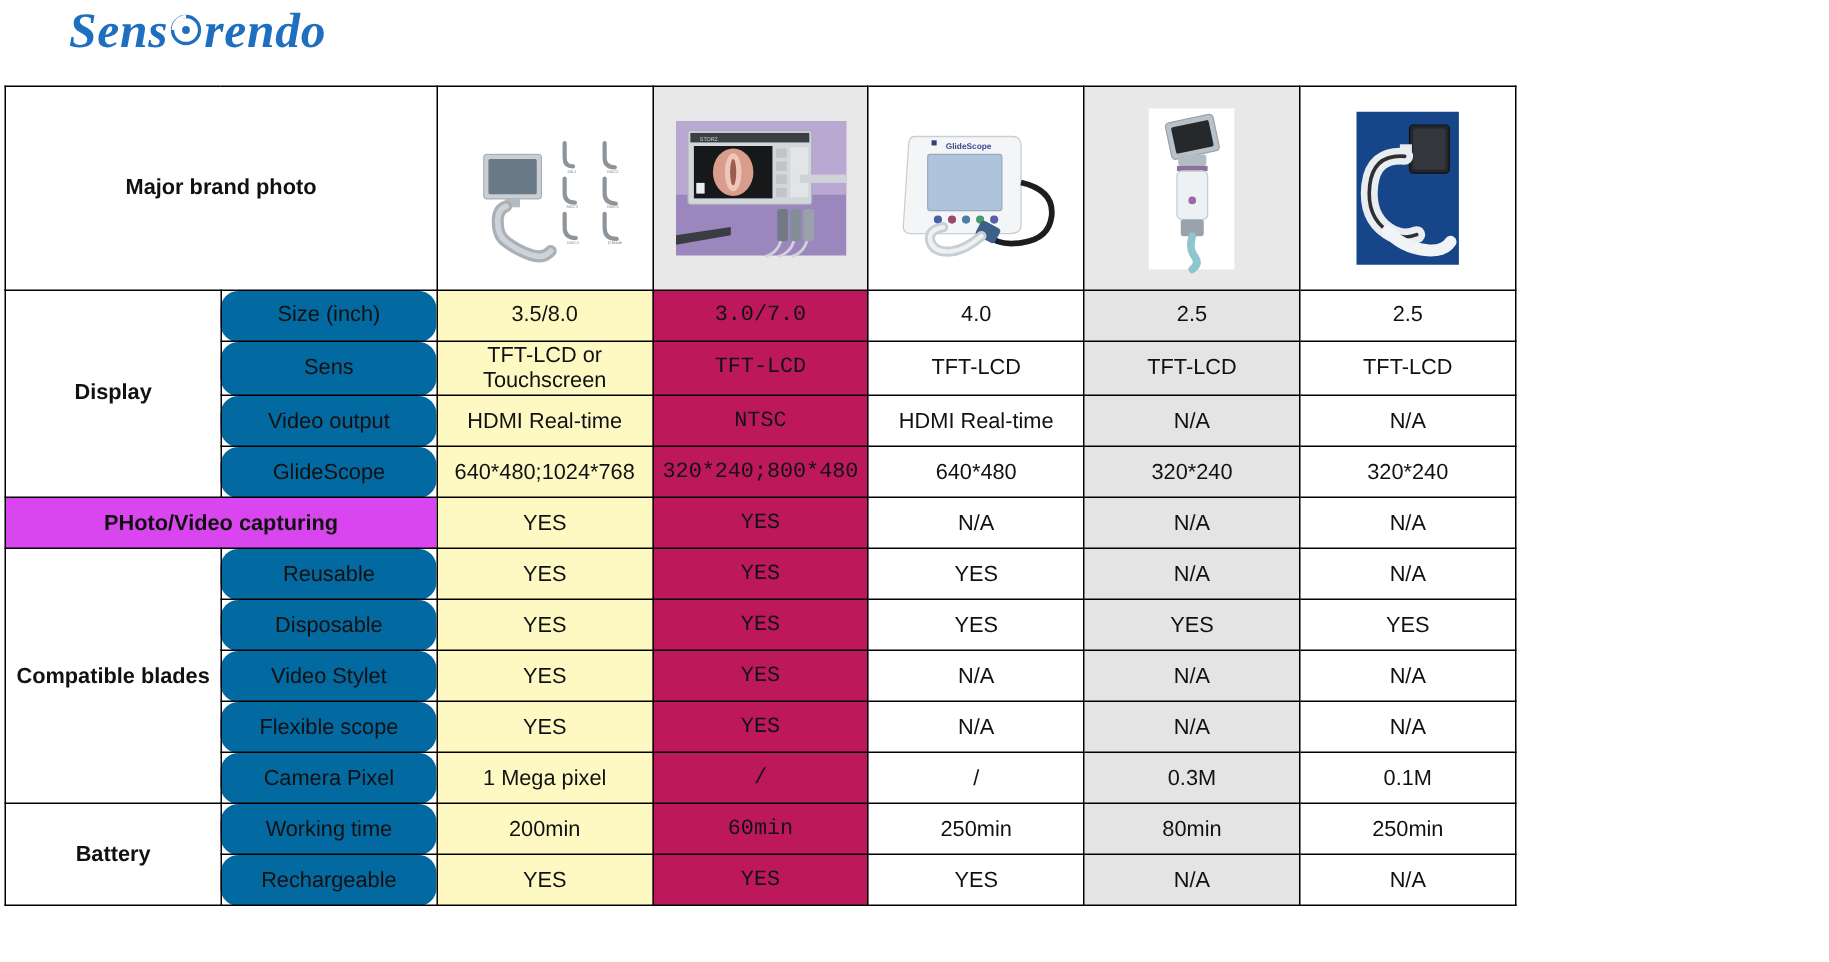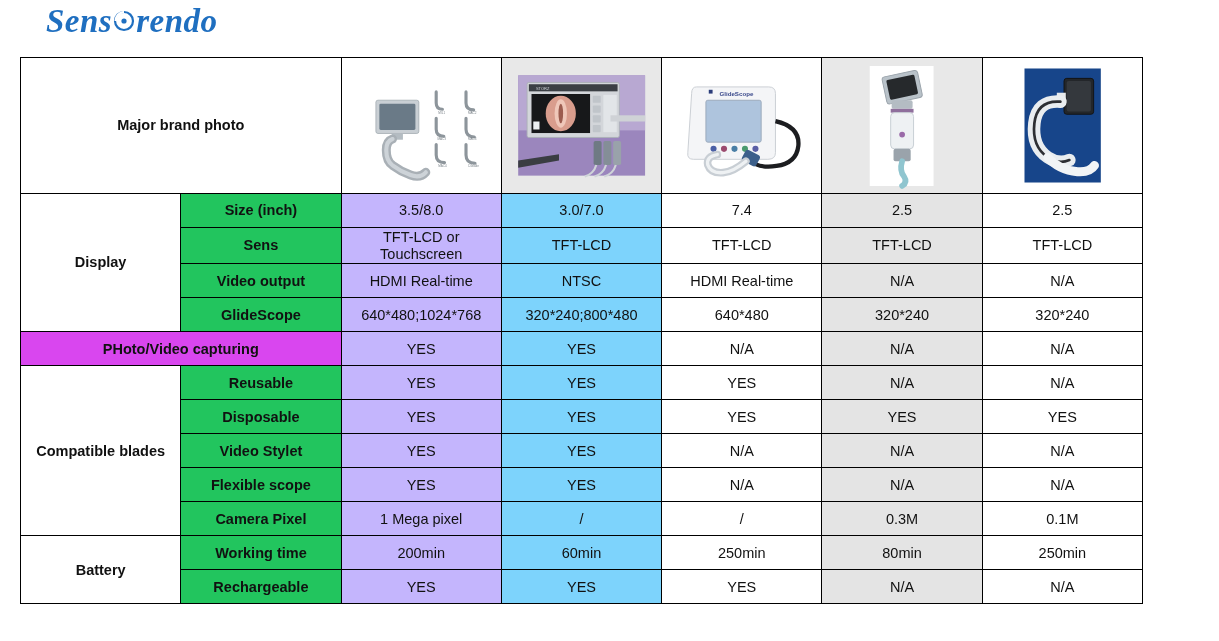--- a/index.html
+++ b/index.html
@@ -17,37 +17,37 @@
     position: absolute; left: 46px; top: 3px;
     font-family: "Liberation Serif", serif;
     font-size: 33px; font-weight: bold; font-style: italic;
     color: #1F6FC0; letter-spacing: .5px;
     display: flex; align-items: center; white-space: pre;
   }
   #logo .lens { display: inline-block; margin: 0 1px; }
 
   
   #compare-table {
-    position: absolute; left: 20px; top: 57px;
-    width: 1123px;
+    position: absolute; left: 3px; top: 57px;
+    width: 1008px;
     border-collapse: collapse;
     table-layout: fixed;
   }
   #compare-table td {
     border: 1px solid #000000;
     text-align: center; vertical-align: middle;
     font-size: 14.5px; color: #111111;
     padding: 1px 2px;
     line-height: 1.15;
   }
   .grp  { width: 129px; font-weight: bold; font-size: 15.5px; background: #ffffff; }
-  .sub  { width: 160px; font-weight: bold; font-size: 15px;  background: #22c55e; }
+  .sub  { width: 160px; font-weight: normal; font-size: 15px;  background: #0369a1; border-radius: 12px; }
   .grpsub-merged { font-weight: bold; font-size: 15.5px; background: #d946ef; }
-  .c1 { width: 224px; color: #4A7EBB; background: #c4b5fd; }
-  .c2 { width: 175px; background: #7dd3fc; }
+  .c1 { width: 224px; color: #4A7EBB; background: #fef9c3; }
+  .c2 { width: 175px; background: #be185d; font-family: Liberation Mono, monospace; }
   .c3 { width: 163px; background: #ffffff; }
   .c4 { width: 163px; background: #E4E4E4; }
   .c5 { width: 173px; background: #ffffff; }
 
   .photo-label { font-weight: bold; font-size: 17px; background: #ffffff; }
   .photo-cell { height: 133px; padding: 0; }
   .photo-cell.sh { background: #E8E8E8; }
   .data-row td { height: 34px; }
 
   
@@ -197,21 +197,21 @@
           <path d="M70 102 q12 14 33 16 q14 1 19 -7" fill="none" stroke="#f1f4f6" stroke-width="10" stroke-linecap="round"></path>
         </svg>
       </td>
     </tr>
 
     <tr class="data-row">
       <td class="grp" rowspan="4">Display</td>
       <td class="sub">Size (inch)</td>
       <td class="c1">3.5/8.0</td>
       <td class="c2">3.0/7.0</td>
-      <td class="c3">7.4</td>
+      <td class="c3">4.0</td>
       <td class="c4">2.5</td>
       <td class="c5">2.5</td>
     </tr>
     <tr class="data-row">
       <td class="sub">Sens</td>
       <td class="c1">TFT-LCD or Touchscreen</td>
       <td class="c2">TFT-LCD</td>
       <td class="c3">TFT-LCD</td>
       <td class="c4">TFT-LCD</td>
       <td class="c5">TFT-LCD</td>

